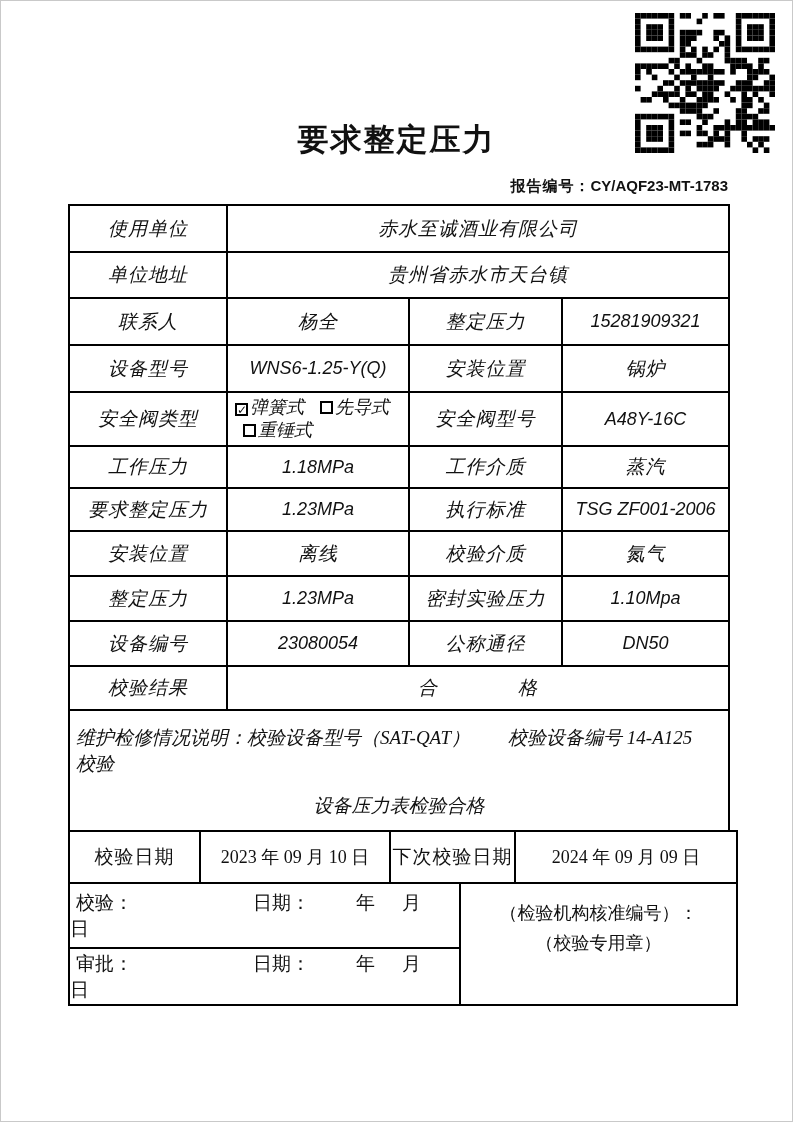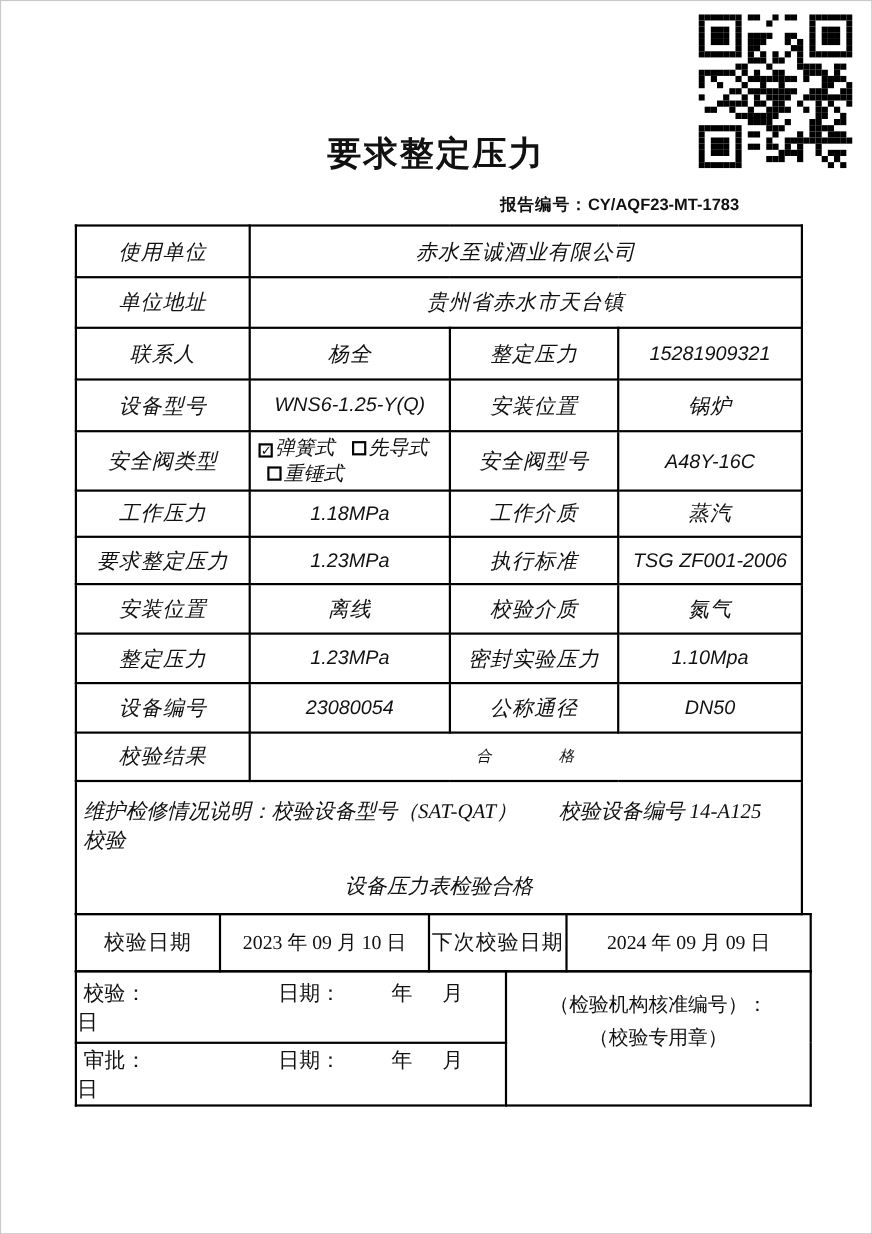--- a/index.html
+++ b/index.html
@@ -9,21 +9,21 @@
     border:1px solid #c9c9c9; overflow:hidden;
     font-family:"Liberation Serif","DejaVu Serif",serif; color:#111;
   }
   .qr-box { position:absolute; top:12px; right:17px; width:140px; height:140px; }
   .qr-box svg { width:140px; height:140px; fill:#000; }
   .title {
     padding-top:118px; text-align:center; font-size:31px; font-weight:bold;
     letter-spacing:2px; font-family:"Liberation Serif","DejaVu Serif",serif;
   }
   .report-line {
-    margin-top:16px; text-align:right; padding-right:120px;
+    margin-top:16px; text-align:right; padding-right:64px;
     font-size:15px; font-weight:bold;
     font-family:"Liberation Sans","DejaVu Sans",sans-serif;
     margin-left:40px;
   }
   .report-line .rl-label { letter-spacing:1px; }
   table { border-collapse:collapse; table-layout:fixed; }
   td { border:2px solid #000; text-align:center; vertical-align:middle; overflow:hidden; }
   .tbl-main { margin:8px 0 0 67px; width:660px;font-style:italic; }
   .tbl-dates { margin:-2px 0 0 67px; width:668px; }
   .tbl-sign  { margin:-2px 0 0 67px; width:668px;padding-left:40px; }
@@ -36,21 +36,21 @@
   .cb-cell { text-align:left; padding:3px 4px 3px 7px; font-size:18px; line-height:23px; }
   .cb {
     display:inline-block; width:13px; height:13px; border:2px solid #000;
     vertical-align:-1px; margin-right:2px; text-align:center; line-height:11px;
     font-size:12px; font-weight:bold; font-family:"DejaVu Sans",sans-serif;
   }
   .cb-indent { margin-left:8px; }
   .cb-gap { margin-left:16px; }
   .maint-cell { vertical-align:top; text-align:left; padding:14px 6px 0 6px; font-size:19px; }
   .maint-l2 { text-align:center; margin-top:16px; }
-  .result-val { font-size:14px; letter-spacing:1px; }
+  .result-val { font-size:19px; letter-spacing:1px; }
   .sign-cell { text-align:left; font-size:19px; }
   .sign-cell .s-name { margin-left:6px; }
   .sign-cell .s-date { margin-left:120px; }
   .sign-cell .s-ymd  { margin-left:46px; letter-spacing:4px; }
   .stamp-cell { vertical-align:top; padding-top:14px; font-size:18px; line-height:30px; }
   .datemix { font-size:18px; }
   .datemix, .stamp-cell { font-family:"Liberation Serif","DejaVu Serif",serif; }
 </style>
 </head>
 <body>

